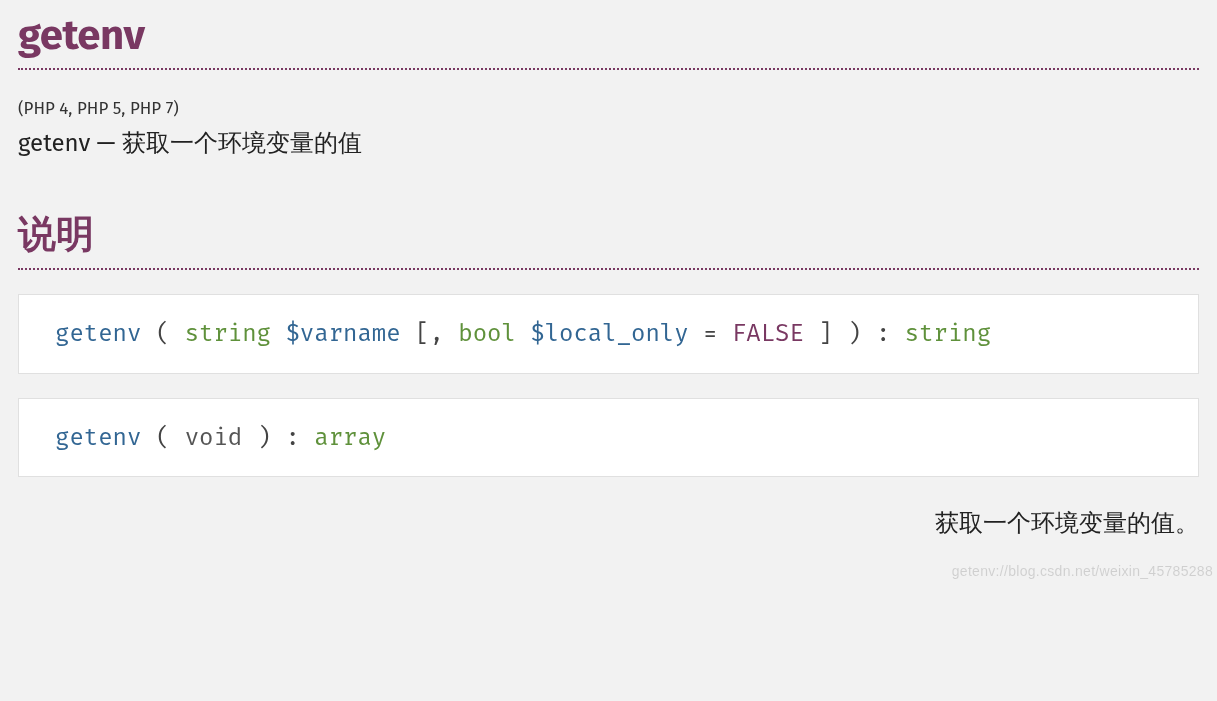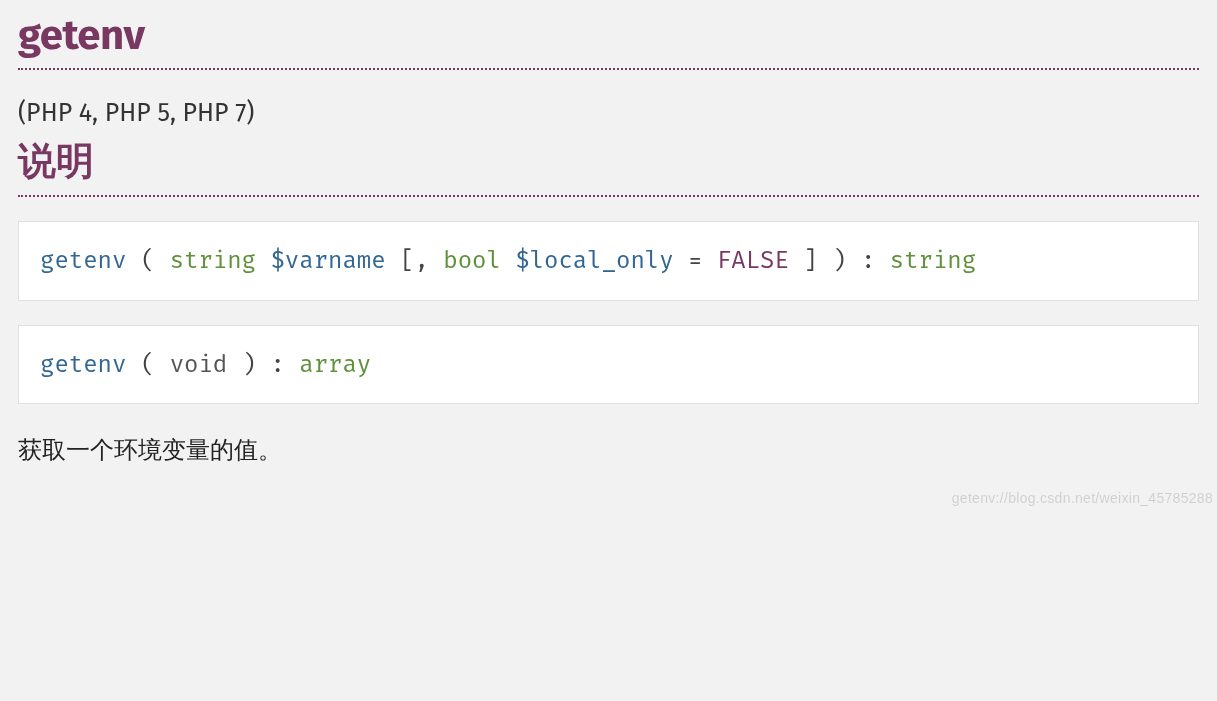--- a/index.html
+++ b/index.html
@@ -21,54 +21,55 @@
     font-weight: 700;
     margin: 10px 0 4px 0;
     letter-spacing: -0.5px;
   }
   .dotted-rule {
     border: none;
     border-top: 2px dotted #793862;
     margin: 8px 0 28px 0;
   }
   .versions {
-    font-size: 25px;
+    font-size: 17px;
     color: #333;
     margin: 0 0 8px 0;
   }
   .summary {
     font-size: 24px;
     color: #222;
     margin: 6px 0 50px 0;
   }
   h2.section {
     color: #793862;
     font-size: 38px;
     font-weight: 600;
     margin: 0 0 6px 0;
   }
   .sig-box {
     background: #ffffff;
     border: 1px solid #e0e0e0;
-    padding: 22px 21px;
+    padding: 22px 36px;
     margin: 24px 0;
     font-family: "Fira Mono", Menlo, Consolas, monospace;
     font-size: 24px;
     line-height: 1.4;
   }
   .tok-func { color: #326693; }
   .tok-type { color: #5f913b; }
   .tok-var  { color: #326693; }
   .tok-punct{ color: #444; }
   .tok-const{ color: #793862; }
   .tok-void { color: #555; }
   .desc {
     font-size: 24px;
     color: #222;
     margin-top: 30px;
+    text-align: right;
   }
   .watermark {
     position: absolute;
     right: 4px;
     bottom: 4px;
     font-size: 14px;
     color: rgba(0,0,0,0.14);
     font-family: Arial, sans-serif;
     letter-spacing: 0.3px;
     pointer-events: none;
@@ -76,20 +77,21 @@
 </style>
 </head>
 <body>
 
 <div class="page">
 
   <h1 class="title">getenv</h1>
   <hr class="dotted-rule">
 
   <p class="versions">(PHP 4, PHP 5, PHP 7)</p>
+  <p class="summary">getenv — 获取一个环境变量的值</p>
 
   <h2 class="section">说明</h2>
   <hr class="dotted-rule" style="margin-bottom:10px;">
 
   <div class="sig-box">
     <span class="tok-func">getenv</span>
     <span class="tok-punct"> ( </span>
     <span class="tok-type">string</span>
     <span> </span>
     <span class="tok-var">$varname</span>

